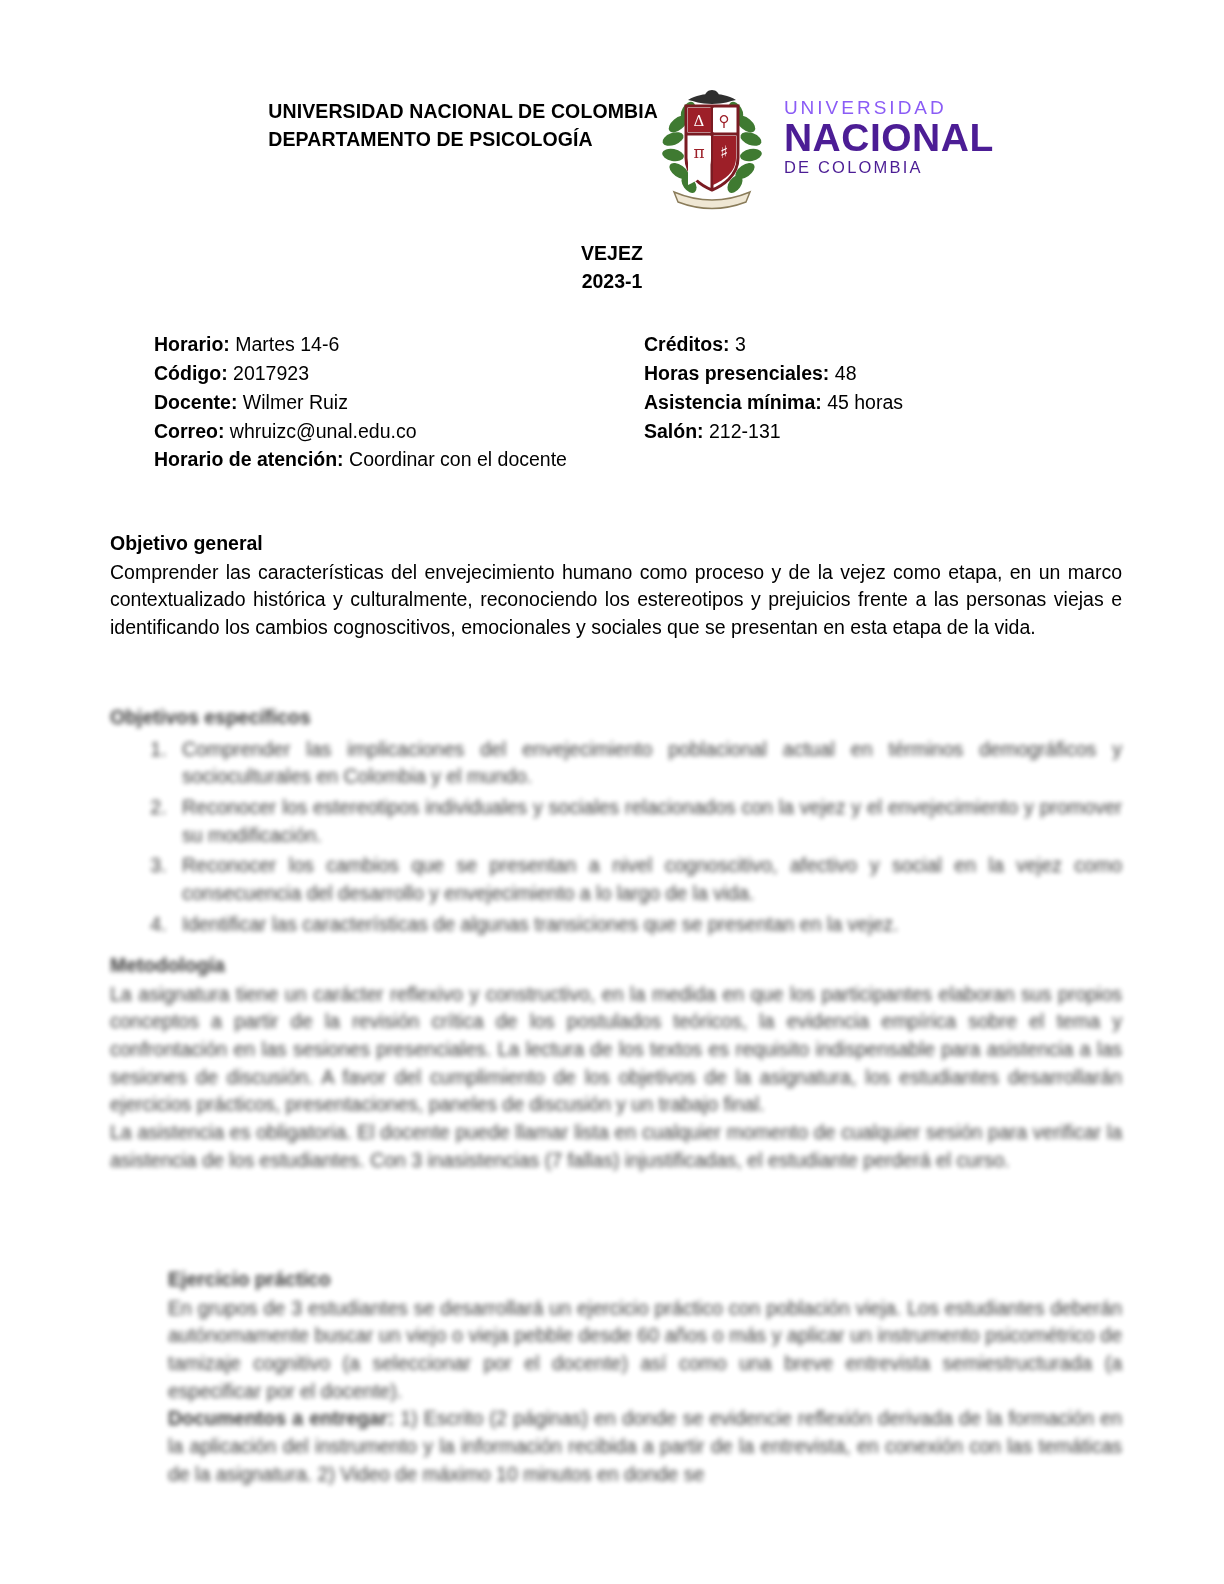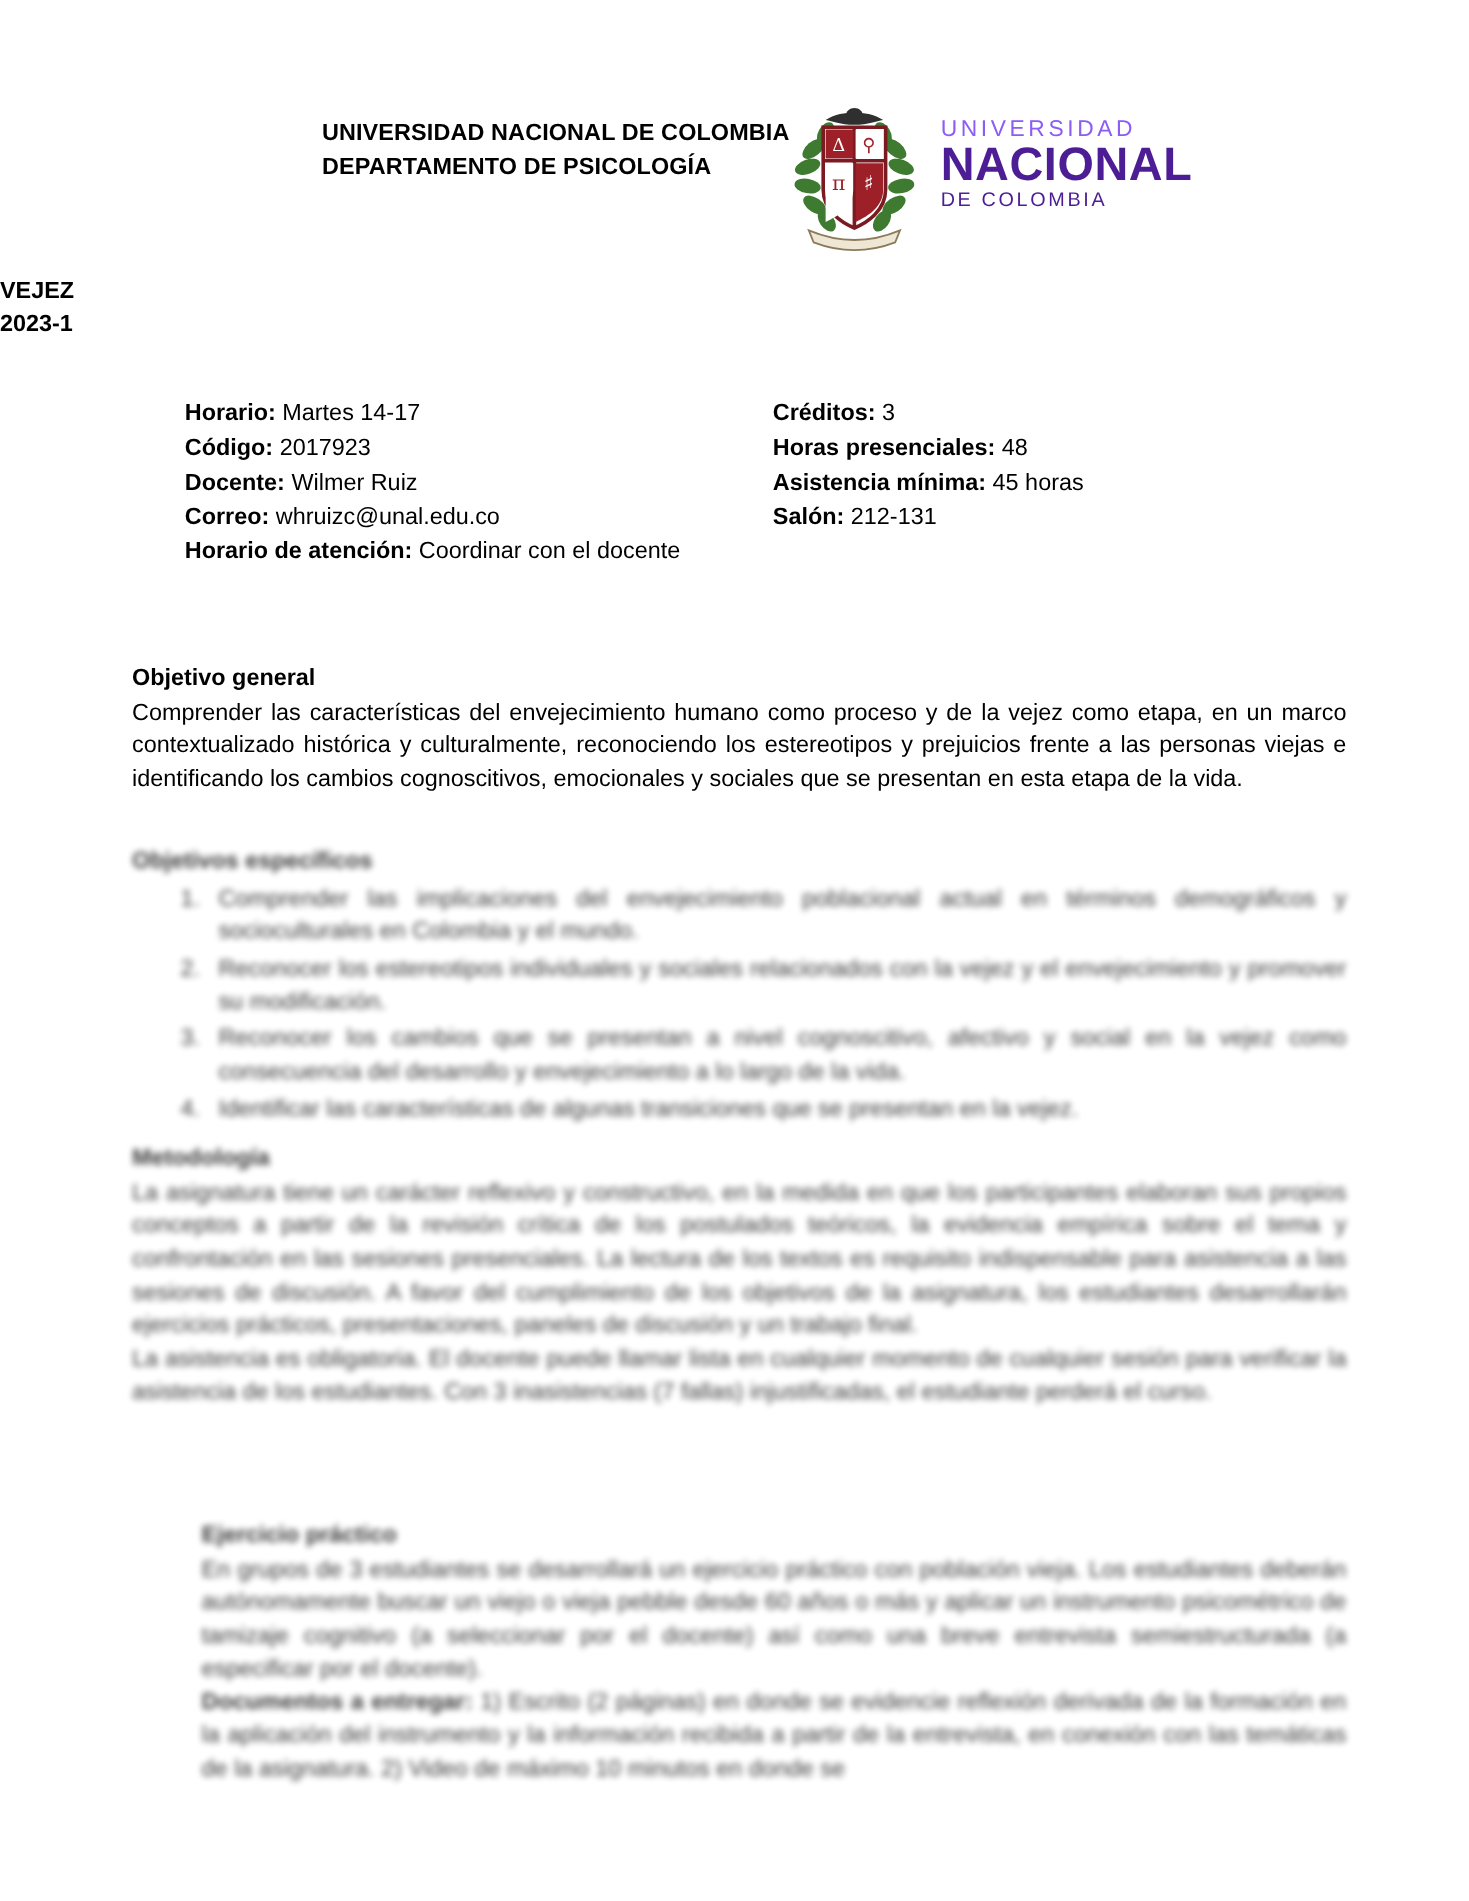--- a/index.html
+++ b/index.html
@@ -69,24 +69,24 @@
   }
   .wm-bot {
     font-size: 16.5px;
     letter-spacing: 2.2px;
     color: #4c1d95;
   }
 
   
   .title-block {
     position: absolute;
-    top: 228px;
+    top: 239px;
     left: 0;
     width: 1224px;
-    text-align: left;
+    text-align: center;
     font-size: 19.5px;
     font-weight: bold;
     line-height: 1.45;
   }
 
   
   .info {
     position: absolute;
     top: 330px;
     left: 110px;
@@ -108,21 +108,21 @@
     line-height: 1.42;
     text-align: justify;
   }
   .section h3 {
     font-size: 19.5px;
     font-weight: bold;
     margin: 0 0 1px 0;
   }
   .section p { margin: 0; }
 
-  #sec-objetivo-general { top: 530px; margin-top: 22px; }
+  #sec-objetivo-general { top: 530px; }
   #sec-objetivos-especificos { top: 704px; }
   #sec-metodologia { top: 952px; }
   #sec-ejercicio { top: 1266px; left: 168px; width: 954px; }
 
   ol.esp {
     margin: 4px 0 0 0;
     padding-left: 62px;
   }
   ol.esp li {
     margin-bottom: 3px;
@@ -202,21 +202,21 @@
 
   <div class="title-block">
     <div>VEJEZ</div>
     <div>2023-1</div>
   </div>
 
   <div class="info">
     <div class="info-col-left">
       <div>
         <b>Horario:</b>
-        <span>Martes 14-17</span>
+        <span>Martes 14-6</span>
       </div>
       <div>
         <b>Código:</b>
         <span>2017923</span>
       </div>
       <div>
         <b>Docente:</b>
         <span>Wilmer Ruiz</span>
       </div>
       <div>

